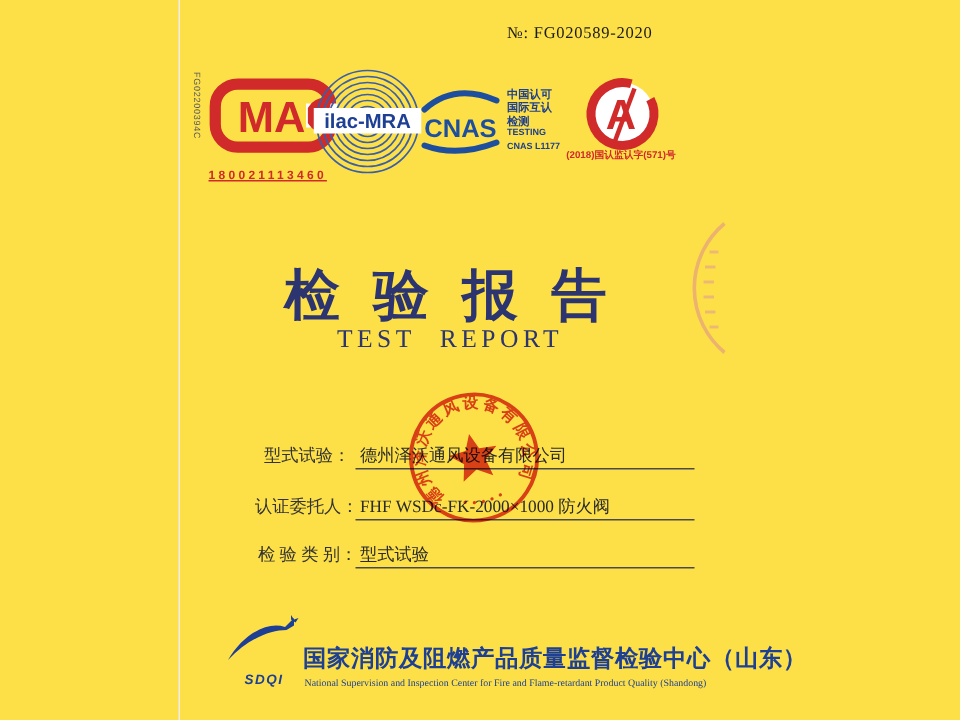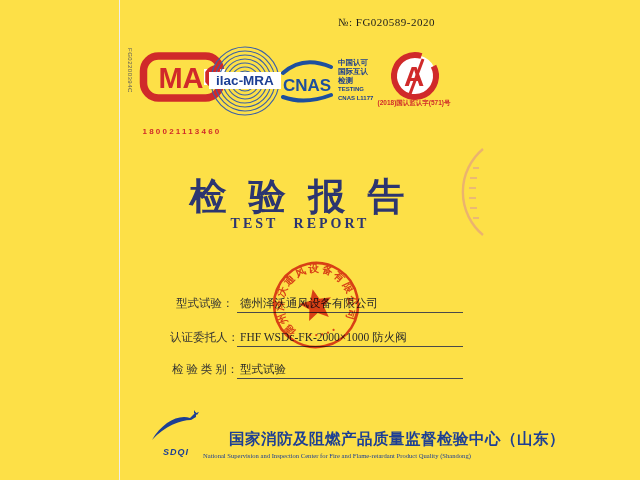--- a/index.html
+++ b/index.html
@@ -14,27 +14,27 @@
     font-family:"Liberation Sans",sans-serif;}
   .cma-num{font-size:8px;font-weight:bold;color:#d02a2a;letter-spacing:2.2px;
     font-family:"Liberation Sans",sans-serif;}
   .cnas-side div{font-family:"Liberation Sans",sans-serif;color:#1d3f8f;line-height:9px;}
   .cnas-zh{font-size:7.5px;font-weight:bold;}
   .cnas-en{font-size:6px;font-weight:bold;}
   .cal-note{font-size:6.5px;font-weight:bold;color:#d02a2a;text-align:center;
     font-family:"Liberation Sans",sans-serif;}
   .title-zh{font-size:37px;font-weight:bold;color:#2c3570;letter-spacing:6px;
     font-family:"Liberation Sans","DejaVu Sans",sans-serif;white-space:nowrap;}
-  .title-en{font-size:14px;font-weight:bold;color:#2c3570;letter-spacing:3px;word-spacing:9px;
+  .title-en{font-size:17px;font-weight:normal;color:#2c3570;letter-spacing:3px;word-spacing:9px;
     font-family:"Liberation Serif","DejaVu Serif",serif;white-space:nowrap;}
   .f-label{font-size:11.5px;color:#333;white-space:nowrap;}
   .f-value{font-size:11.5px;color:#2a2a2a;white-space:nowrap;}
   .f-line{height:1px;background:#4a4a4a;}
   .footer-zh{font-size:15.5px;font-weight:bold;color:#1d3f94;letter-spacing:.5px;
-    font-family:"Liberation Sans","DejaVu Sans",sans-serif;white-space:nowrap;margin-left:27px;}
+    font-family:"Liberation Sans","DejaVu Sans",sans-serif;white-space:nowrap;}
   .footer-en{font-size:6.6px;color:#1d3f94;white-space:nowrap;
     font-family:"Liberation Serif",serif;}
   .sdqi{font-size:9px;font-weight:bold;font-style:italic;color:#1d3f94;
     font-family:"Liberation Sans",sans-serif;letter-spacing:1px;}
 </style>
 </head>
 <body>
 
 <div id="canvas">
 
@@ -47,21 +47,21 @@
 
   <div class="abs side-code" style="left:127px;top:48px;height:62px;">FG02200394C</div>
 
   <div class="abs" style="left:139px;top:52px;width:86px;height:66px;">
     <svg width="86" height="50" viewBox="0 0 172 100">
       <rect x="9" y="8" width="154" height="84" rx="30" fill="none" stroke="#d02a2a" stroke-width="15"></rect>
       <rect x="130" y="34" width="42" height="32" fill="#ffffff"></rect>
       <path d="M163,34 q-16,-4 -24,8 l0,16 q8,12 24,8" fill="none" stroke="#d02a2a" stroke-width="13"></path>
       <text x="84" y="72" font-family="Liberation Sans, sans-serif" font-size="58" font-weight="bold" fill="#d02a2a" text-anchor="middle">MA</text>
     </svg>
-    <div class="cma-num" style="margin-top:21px;text-align:center;">180021113460</div>
+    <div class="cma-num" style="margin-top:5px;text-align:left;text-decoration:underline;">180021113460</div>
   </div>
 
   <div class="abs" style="left:209px;top:45px;width:72px;height:72px;text-align:right;">
     <svg width="72" height="72" viewBox="0 0 72 72">
       <g fill="none" stroke="#3a5fa8" stroke-width="1.1">
         <circle cx="36" cy="36" r="34"></circle>
           <circle cx="36" cy="36" r="30"></circle>
         <circle cx="36" cy="36" r="26"></circle>
           <circle cx="36" cy="36" r="22"></circle>
         <circle cx="36" cy="36" r="18"></circle>

